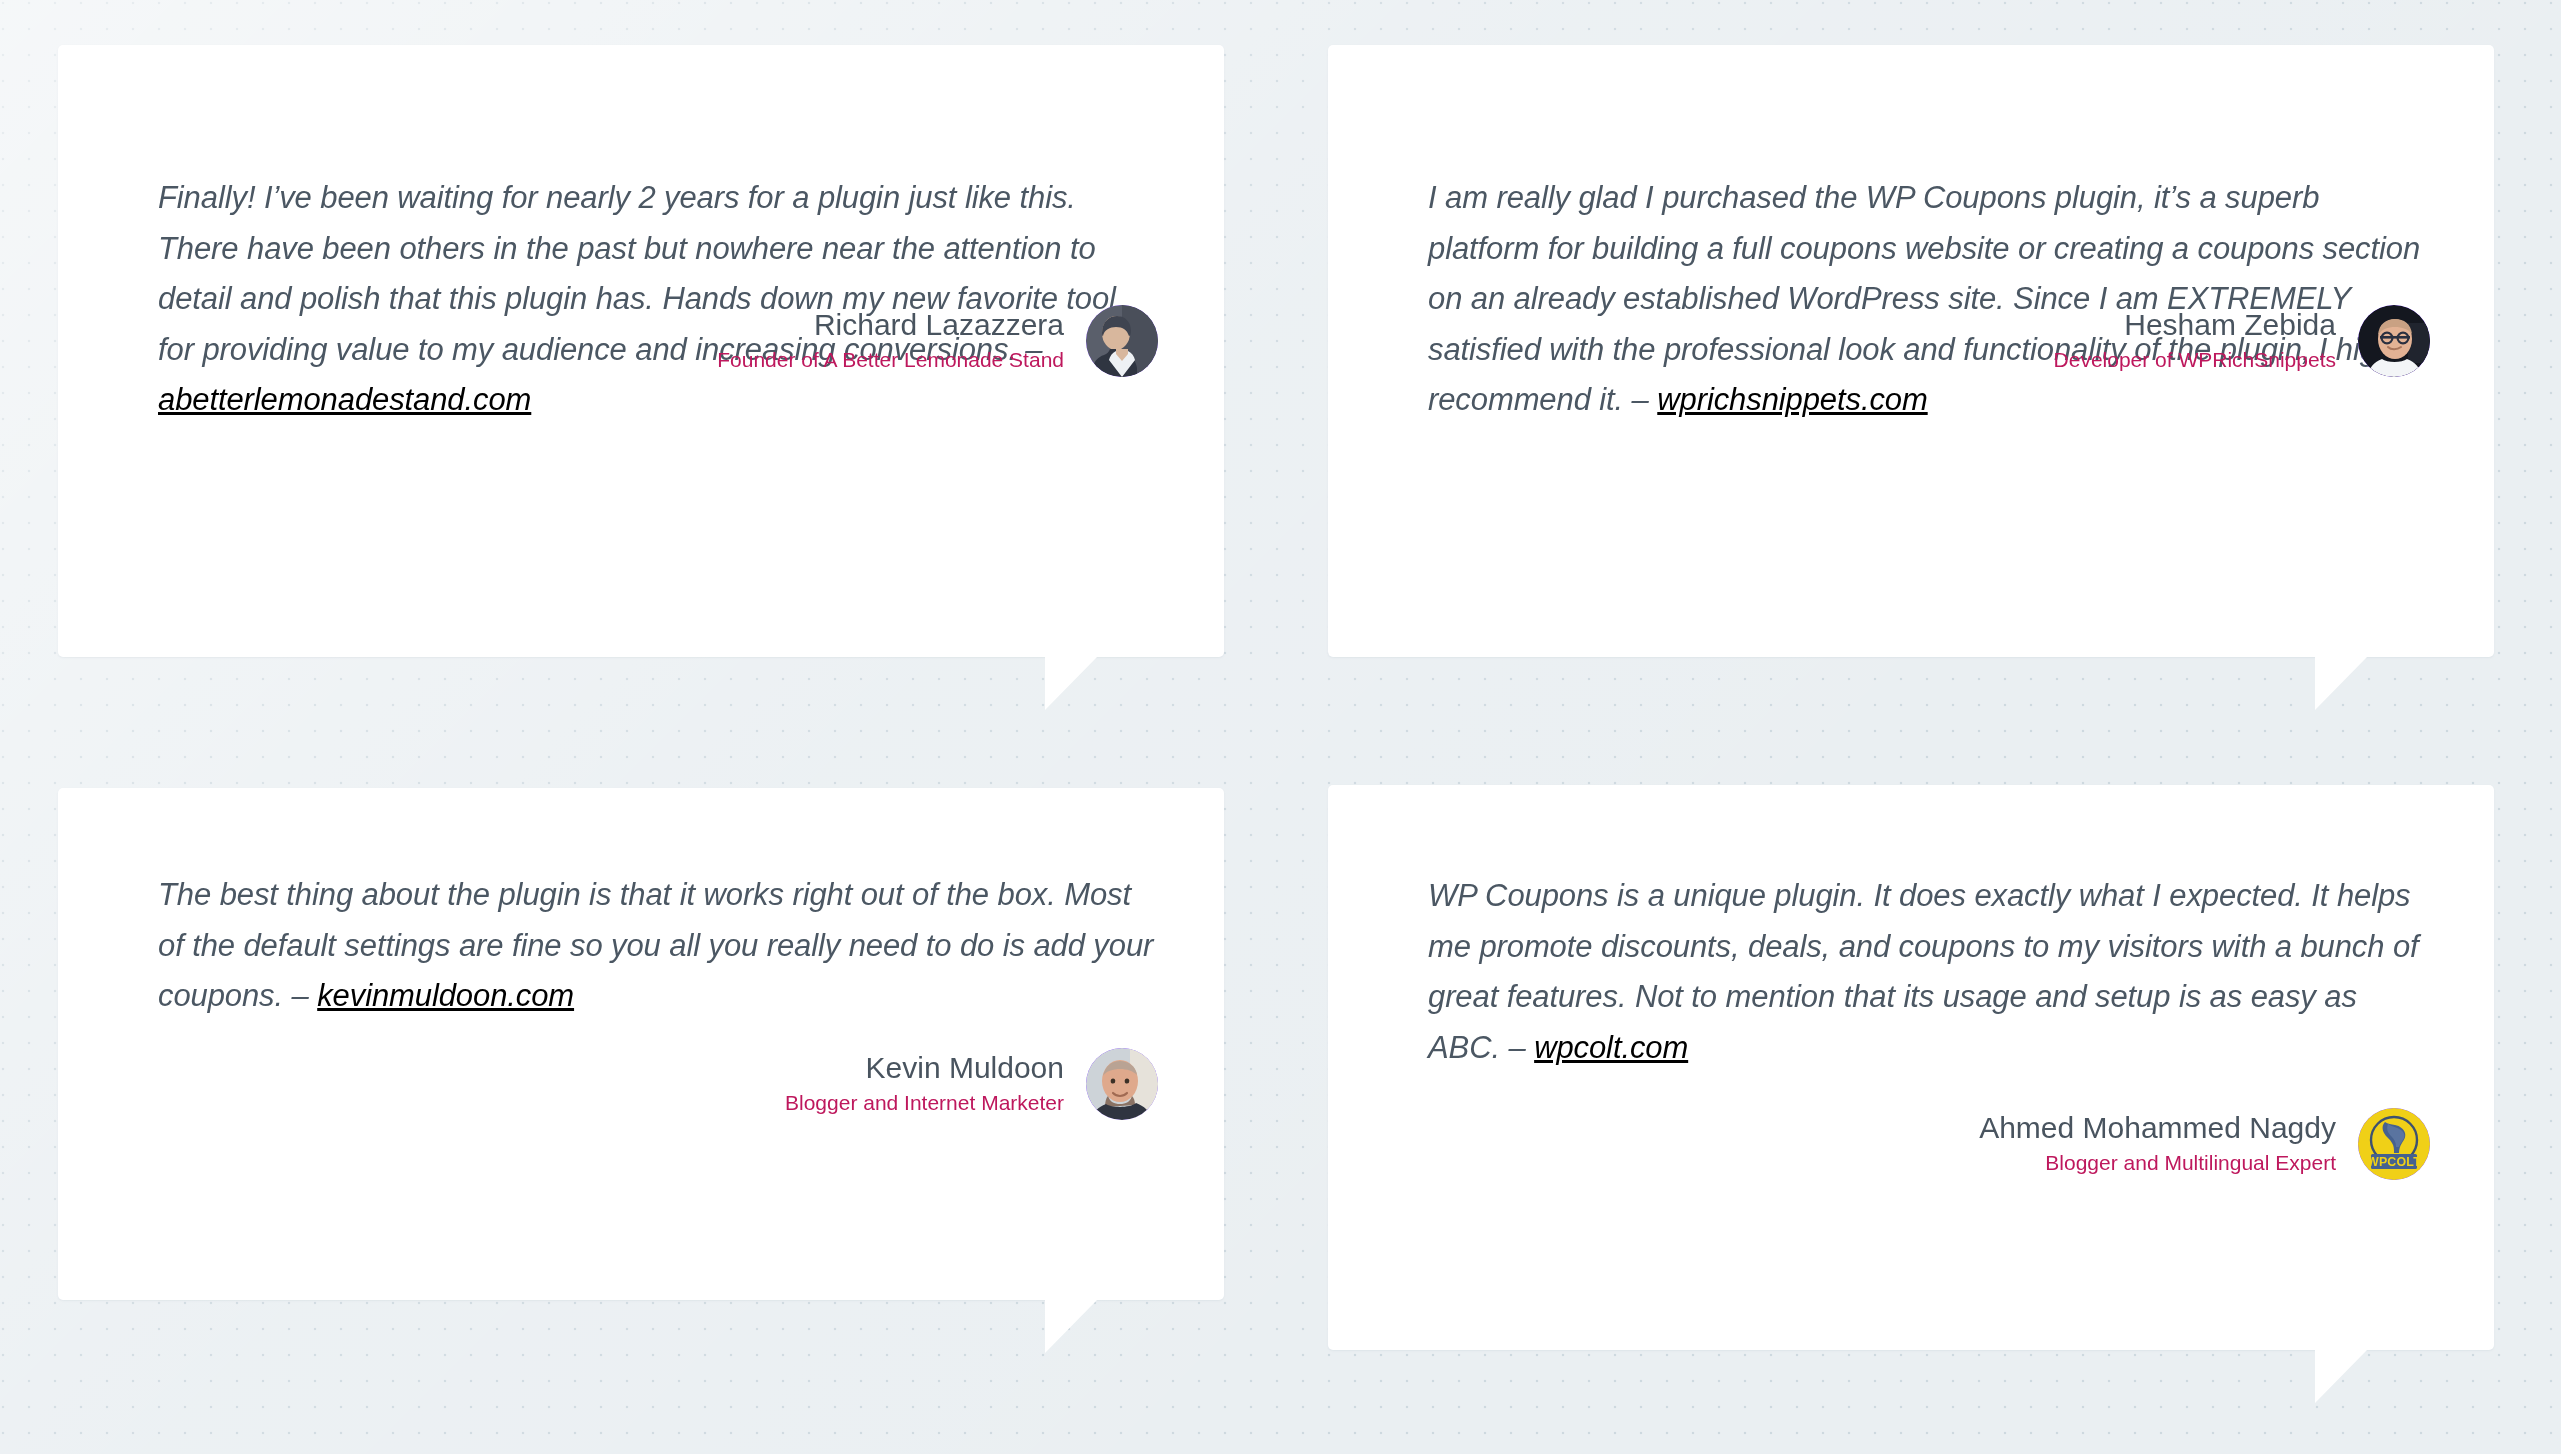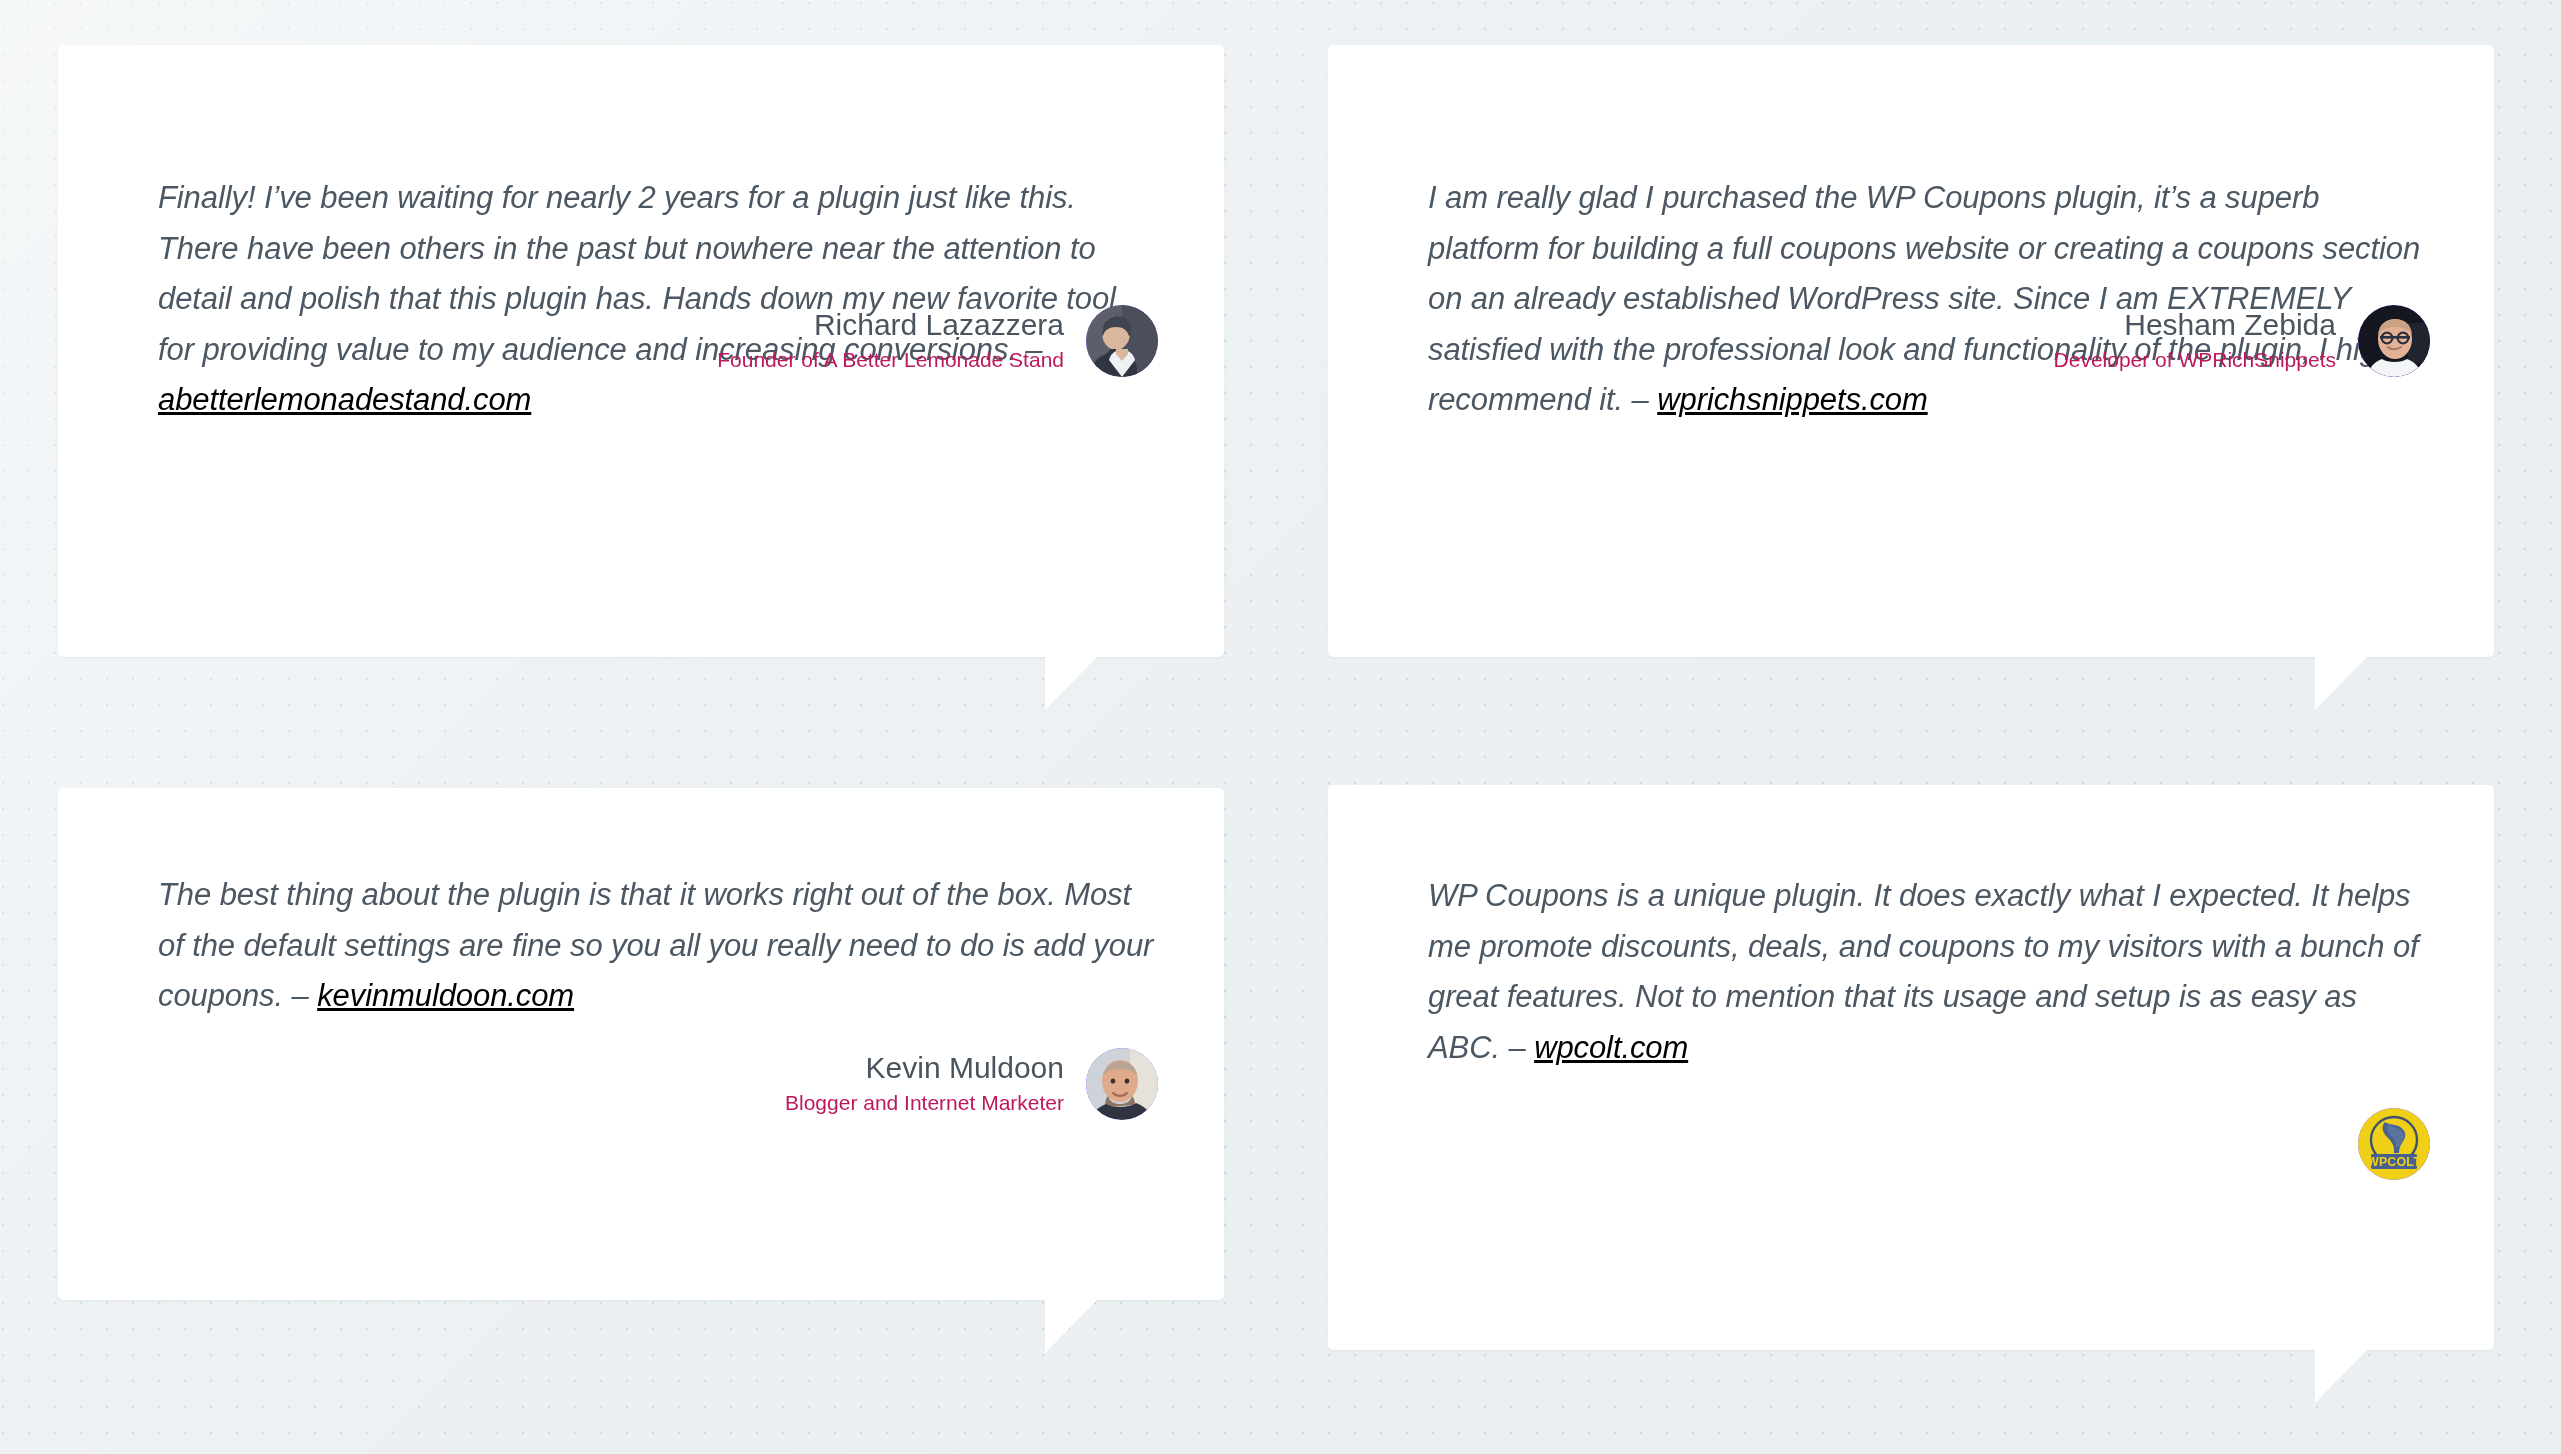--- a/index.html
+++ b/index.html
@@ -225,20 +225,24 @@
       </div>
     </div>
 
     <div class="tail"></div>
   </div>
 
   <div class="card" id="card-4">
     <div class="quote"><span>WP Coupons is a unique plugin. It does exactly what I expected. It helps me promote discounts, deals, and coupons to my visitors with a bunch of great features. Not to mention that its usage and setup is as easy as ABC. – </span><a class="link" href="#">wpcolt.com</a></div>
 
     <div class="author">
+      <div class="meta">
+        <div class="name">Ahmed Mohammed Nagdy</div>
+        <div class="role">Blogger and Multilingual Expert</div>
+      </div>
       <div class="avatar">
         <svg viewBox="0 0 72 72" aria-hidden="true">
           <defs>
               <clipPath id="c4">
                 <circle cx="36" cy="36" r="36"></circle>
               </clipPath>
             </defs>
           <g clip-path="url(#c4)">
             <rect width="72" height="72" fill="#f0d017"></rect>
             <circle cx="36" cy="32" r="23" fill="none" stroke="#3d5170" stroke-width="2.4"></circle>

